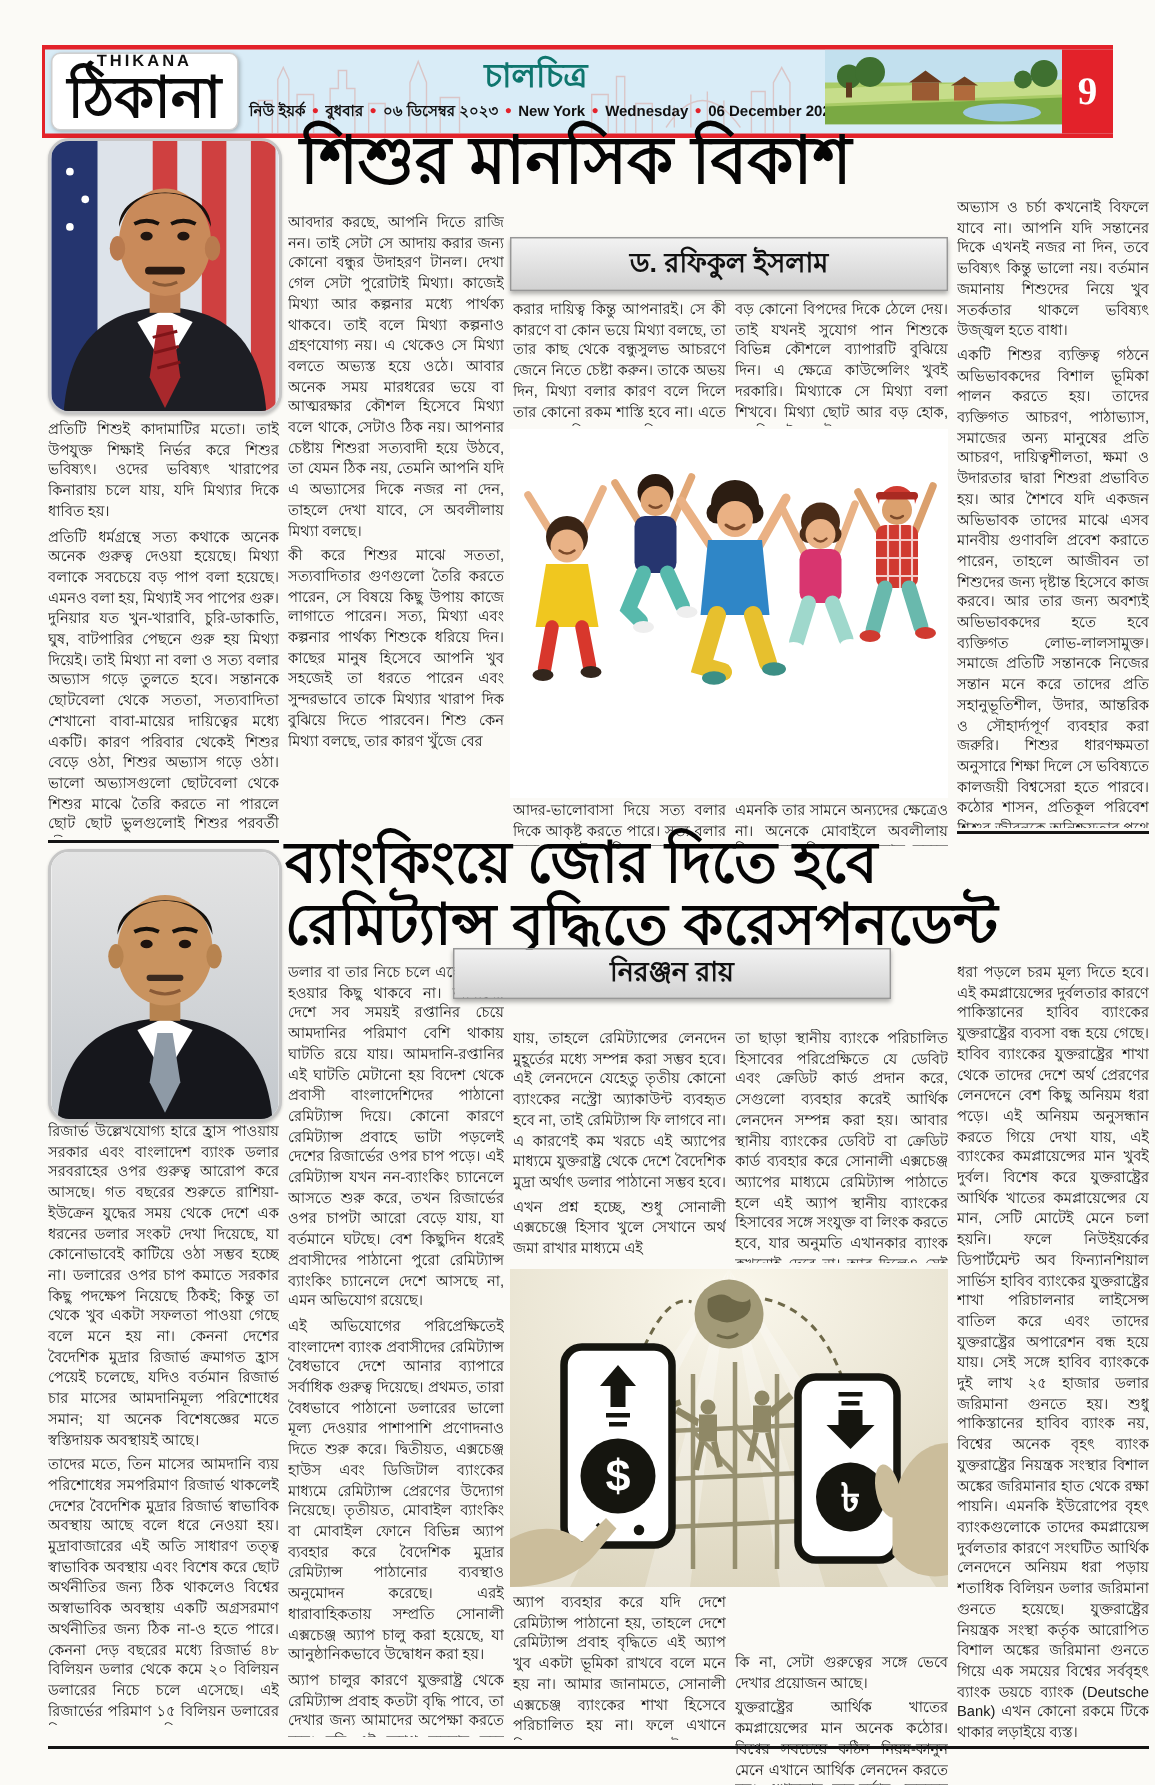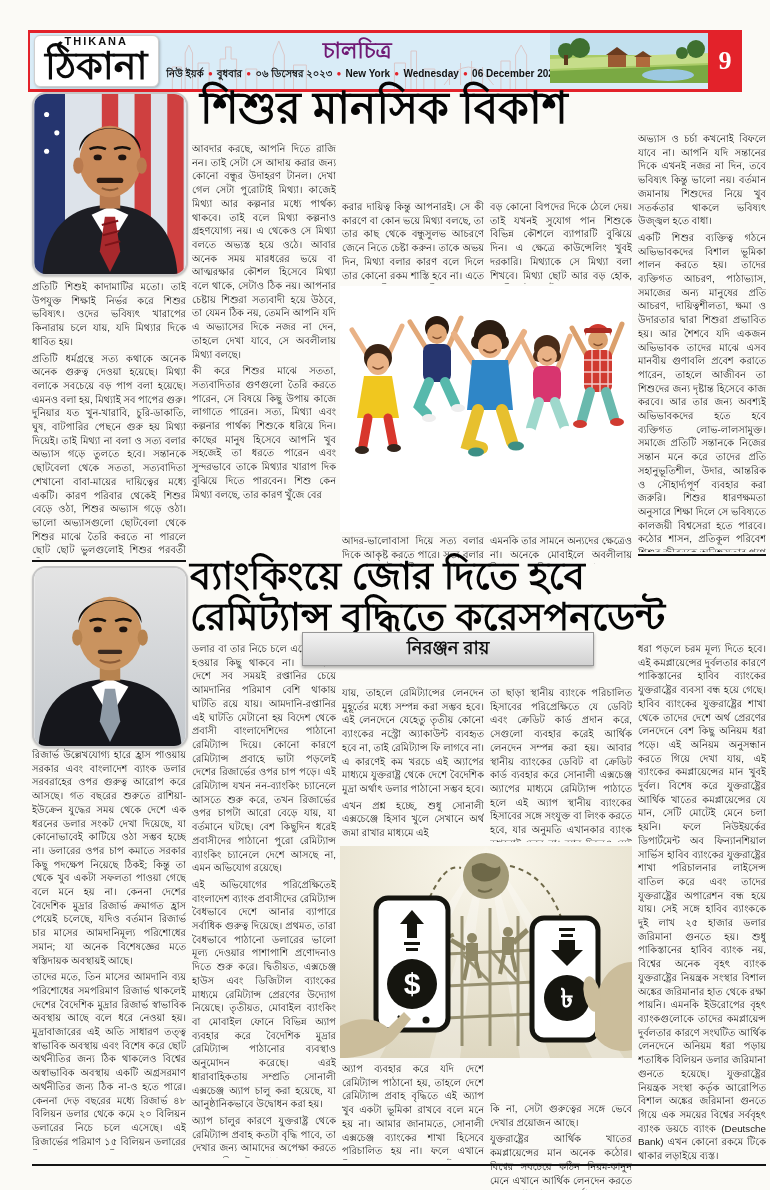--- a/index.html
+++ b/index.html
@@ -10,21 +10,21 @@
           border-top:3px solid #e3222a;border-bottom:3px solid #e3222a;border-left:2px solid #e3222a;
           background:#d9ecf7;display:flex;align-items:stretch;}
   .logo-box{position:relative;z-index:2;background:#fff;border:1px solid #cfcfcf;border-radius:6px;
             margin:2px 6px 2px 4px;padding:0 10px;display:flex;flex-direction:column;justify-content:center;
             align-items:center;box-shadow:1px 1px 3px rgba(0,0,0,.25);}
   .logo-en{font-size:11px;font-weight:bold;letter-spacing:2px;color:#111;line-height:1;}
   .logo-bn{font-size:38px;font-weight:800;color:#0a0a0a;line-height:1.05;
            text-shadow:0 1px 0 #fff,1px 0 0 #fff;}
   .banner-center{position:relative;flex:1;display:flex;flex-direction:column;align-items:center;justify-content:center;overflow:hidden;}
   .banner-center svg.skyline{position:absolute;left:0;bottom:0;width:100%;height:100%;opacity:.55;}
-  .section-title{position:relative;font-size:22px;font-weight:800;color:#701a75;line-height:1.1;}
+  .section-title{position:relative;font-size:22px;font-weight:800;color:#0f766e;line-height:1.1;}
   .dateline{position:relative;font-size:10px;font-weight:bold;color:#111;margin-top:2px;white-space:nowrap;}
   .dateline .sep{color:#e3222a;font-size:8px;vertical-align:1px;padding:0 2px;}
   .banner-art{width:158px;height:100%;overflow:hidden;}
   .page-number{width:34px;background:#e3222a;color:#fff;display:flex;align-items:center;justify-content:center;
                font-family:"Liberation Serif","DejaVu Serif",serif;font-size:26px;font-weight:bold;}
   
   .headline{position:absolute;text-align:left;font-weight:800;color:#050505;line-height:1.08;}
   .byline{position:absolute;display:flex;align-items:center;justify-content:center;z-index:5;
           background:linear-gradient(#f2f2f2,#d2d2d2);border:1px solid #979797;
           box-shadow:0 2px 3px rgba(0,0,0,.3);font-weight:bold;font-size:18px;color:#111;}
@@ -113,20 +113,23 @@
       <path d="M44,56 C44,26 104,26 104,56 C98,40 88,34 74,34 C60,34 50,40 44,56 Z" fill="#17110d"></path>
       <ellipse cx="62" cy="62" rx="4" ry="2.8" fill="#201510"></ellipse>
       <ellipse cx="86" cy="62" rx="4" ry="2.8" fill="#201510"></ellipse>
       <path d="M54,54 Q62,50 70,54" stroke="#17110d" stroke-width="2.5" fill="none"></path>
       <path d="M78,54 Q86,50 94,54" stroke="#17110d" stroke-width="2.5" fill="none"></path>
       <rect x="61" y="82" width="26" height="5" rx="2.5" fill="#2a1a12"></rect>
       <path d="M66,92 Q74,96 82,92" stroke="#8a5a36" stroke-width="2" fill="none"></path>
     </svg>
   </div>
 
+  <div class="byline" style="left:340px;top:158px;width:290px;height:34px;">
+    <span>ড. রফিকুল ইসলাম</span>
+  </div>
 
   <div class="col" style="left:32px;top:280px;width:154px;height:278px;">
       <p>প্রতিটি শিশুই কাদামাটির মতো। তাই উপযুক্ত শিক্ষাই নির্ভর করে শিশুর ভবিষ্যৎ। ওদের ভবিষ্যৎ খারাপের কিনারায় চলে যায়, যদি মিথ্যার দিকে ধাবিত হয়।</p>
       <p>প্রতিটি ধর্মগ্রন্থে সত্য কথাকে অনেক অনেক গুরুত্ব দেওয়া হয়েছে। মিথ্যা বলাকে সবচেয়ে বড় পাপ বলা হয়েছে। এমনও বলা হয়, মিথ্যাই সব পাপের গুরু। দুনিয়ার যত খুন-খারাবি, চুরি-ডাকাতি, ঘুষ, বাটপারির পেছনে গুরু হয় মিথ্যা দিয়েই। তাই মিথ্যা না বলা ও সত্য বলার অভ্যাস গড়ে তুলতে হবে। সন্তানকে ছোটবেলা থেকে সততা, সত্যবাদিতা শেখানো বাবা-মায়ের দায়িত্বের মধ্যে একটি। কারণ পরিবার থেকেই শিশুর বেড়ে ওঠা, শিশুর অভ্যাস গড়ে ওঠা। ভালো অভ্যাসগুলো ছোটবেলা থেকে শিশুর মাঝে তৈরি করতে না পারলে ছোট ছোট ভুলগুলোই শিশুর পরবর্তী জীবনে বড় কোনো ভুলের কারণ হয়ে দাঁড়াতে পারে। মিথ্যার কারণে বড় কোনো অপরাধের গুরু হতে পারে।</p>
     </div>
   <div class="col" style="left:192px;top:142px;width:144px;height:418px;">
       <p>আবদার করছে, আপনি দিতে রাজি নন। তাই সেটা সে আদায় করার জন্য কোনো বন্ধুর উদাহরণ টানল। দেখা গেল সেটা পুরোটাই মিথ্যা। কাজেই মিথ্যা আর কল্পনার মধ্যে পার্থক্য থাকবে। তাই বলে মিথ্যা কল্পনাও গ্রহণযোগ্য নয়। এ থেকেও সে মিথ্যা বলতে অভ্যস্ত হয়ে ওঠে। আবার অনেক সময় মারধরের ভয়ে বা আত্মরক্ষার কৌশল হিসেবে মিথ্যা বলে থাকে, সেটাও ঠিক নয়। আপনার চেষ্টায় শিশুরা সত্যবাদী হয়ে উঠবে, তা যেমন ঠিক নয়, তেমনি আপনি যদি এ অভ্যাসের দিকে নজর না দেন, তাহলে দেখা যাবে, সে অবলীলায় মিথ্যা বলছে।</p>
       <p>কী করে শিশুর মাঝে সততা, সত্যবাদিতার গুণগুলো তৈরি করতে পারেন, সে বিষয়ে কিছু উপায় কাজে লাগাতে পারেন। সত্য, মিথ্যা এবং কল্পনার পার্থক্য শিশুকে ধরিয়ে দিন। কাছের মানুষ হিসেবে আপনি খুব সহজেই তা ধরতে পারেন এবং সুন্দরভাবে তাকে মিথ্যার খারাপ দিক বুঝিয়ে দিতে পারবেন। শিশু কেন মিথ্যা বলছে, তার কারণ খুঁজে বের</p>
     </div>
   <div class="col" style="left:342px;top:200px;width:142px;height:84px;">

